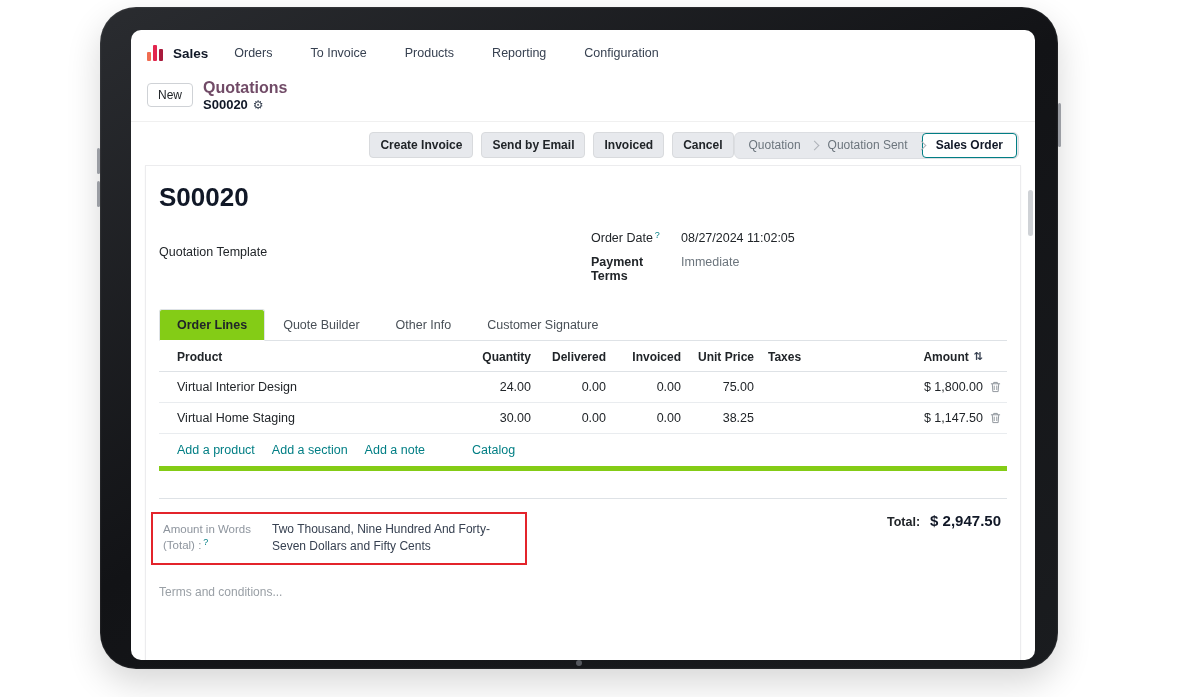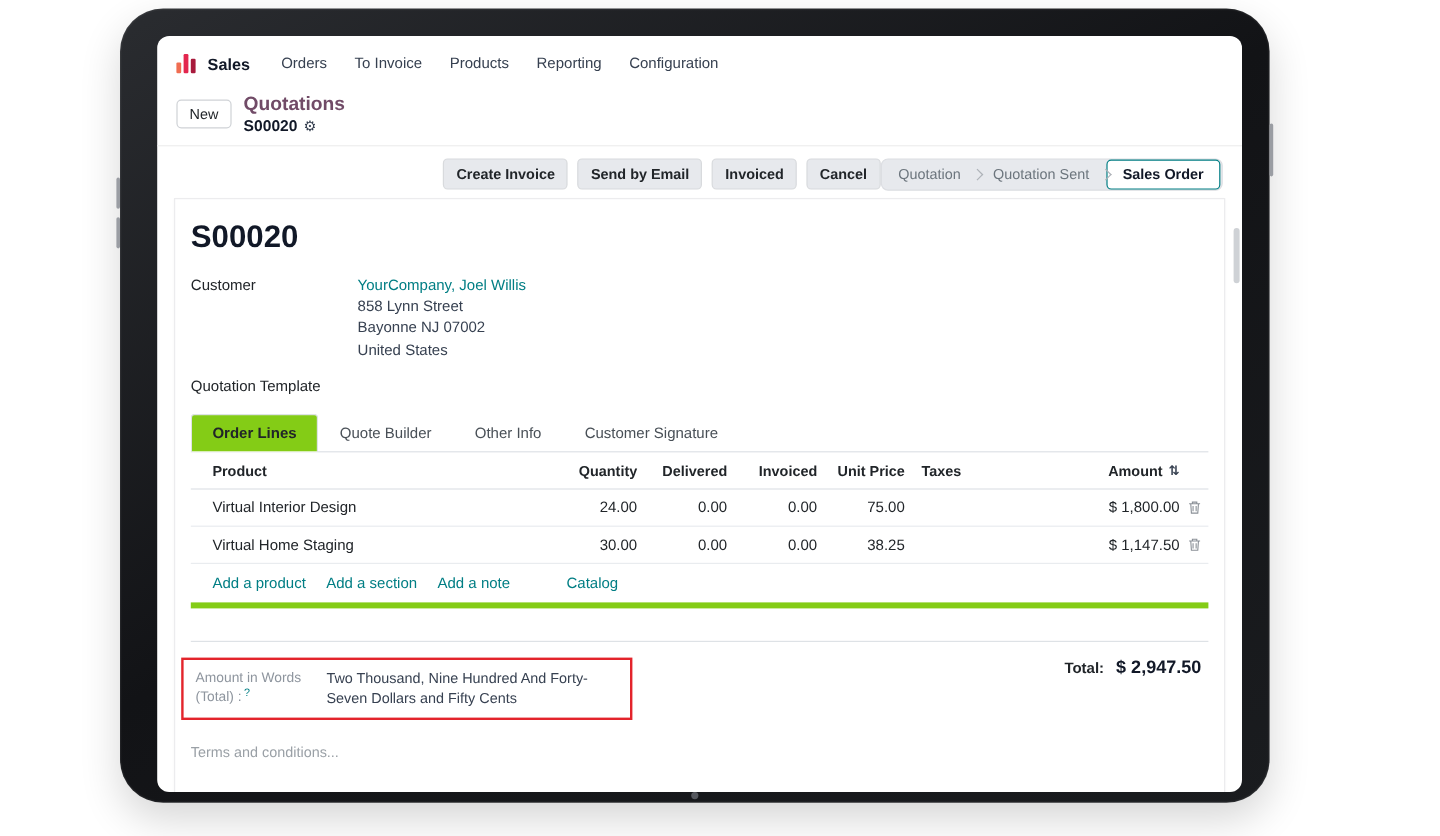--- a/index.html
+++ b/index.html
@@ -23,21 +23,21 @@
 
   
   .navbar { height:46px; display:flex; align-items:center; padding:0 16px; }
   .brand { display:flex; align-items:center; gap:7px; cursor:pointer;justify-content:space-between; }
   .app-icon { width:19px; height:16px; display:flex; align-items:flex-end; gap:2px; }
   .app-icon i { display:block; width:4px; border-radius:1px; }
   .app-icon .b1 { height:9px;  background:#f06d51; }
   .app-icon .b2 { height:16px; background:#e3264e; }
   .app-icon .b3 { height:12px; background:#a81a3c; }
   .app-name { font-size:13.5px; font-weight:700; color:#111827; }
-  .menu { display:flex; gap:23px; margin-left:26px; }
+  .menu { display:flex; gap:38px; margin-left:26px; }
   .menu-item { font-size:12.5px; color:#374151; cursor:pointer; }
 
   
   .breadcrumb-bar { display:flex; align-items:center; gap:10px; padding:2px 16px 8px; box-shadow:0 1px 0 #f0f0f0; }
   .new-btn { background:#fff; border:1px solid #cfd2d6; border-radius:4px; font-size:12px; padding:4px 10px; color:#212529; cursor:pointer; font-family:inherit; }
   .crumbs { display:flex; flex-direction:column; line-height:1.2; }
   .crumb-parent { font-size:16px; color:#714b67; font-weight:600; cursor:pointer; }
   .crumb-current { font-size:13px; font-weight:700; color:#111827; display:flex; align-items:center; gap:5px; }
   .gear { font-size:12px; color:#374151; cursor:pointer; font-weight:400; }
 
@@ -155,32 +155,33 @@
           <span class="chev"></span>
           <span class="status active">Sales Order</span>
         </div>
       </div>
 
       <section class="sheet">
         <h1 class="title">S00020</h1>
 
         <div class="info-grid">
           <div class="lcol">
-            <div class="field">
-              <span class="flabel">Customer</span>
-              <div>
-                <a class="link">YourCompany, Joel Willis</a>
-                <div class="addr">858 Lynn Street</div>
-                <div class="addr">Bayonne NJ 07002</div>
-                <div class="addr">United States</div>
-              </div>
-            </div>
             <div class="field qt-field">
               <span class="flabel">Quotation Template</span>
               <span></span>
+            </div>
+          </div>
+          <div class="rcol">
+            <div class="field">
+              <span class="flabel"><span>Order Date</span><span class="sup">?</span></span>
+              <span>08/27/2024 11:02:05</span>
+            </div>
+            <div class="field">
+              <span class="flabel bold">Payment Terms</span>
+              <span class="muted">Immediate</span>
             </div>
           </div>
         </div>
 
         <div class="tabs">
           <span class="tab active">Order Lines</span>
           <span class="tab">Quote Builder</span>
           <span class="tab">Other Info</span>
           <span class="tab">Customer Signature</span>
         </div>

